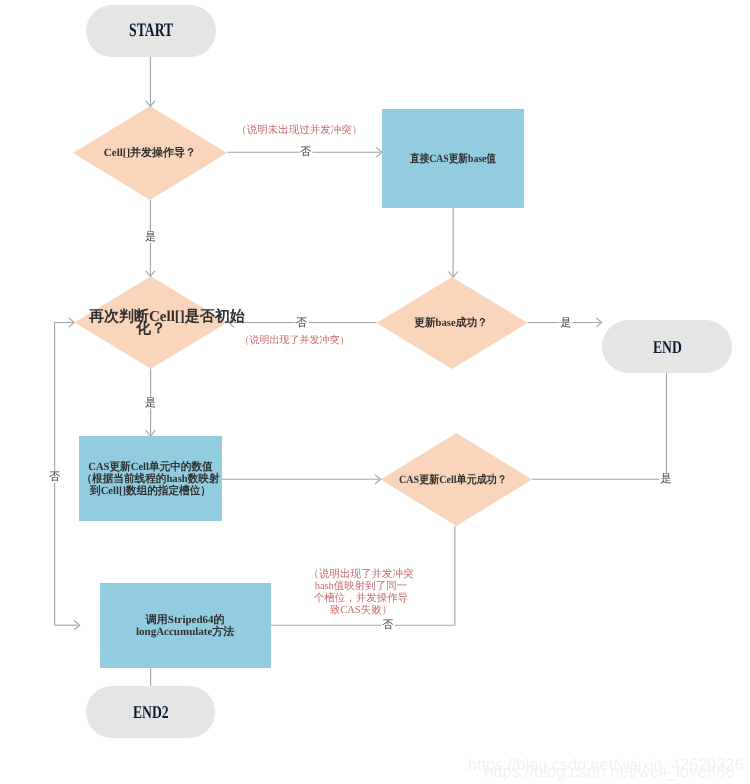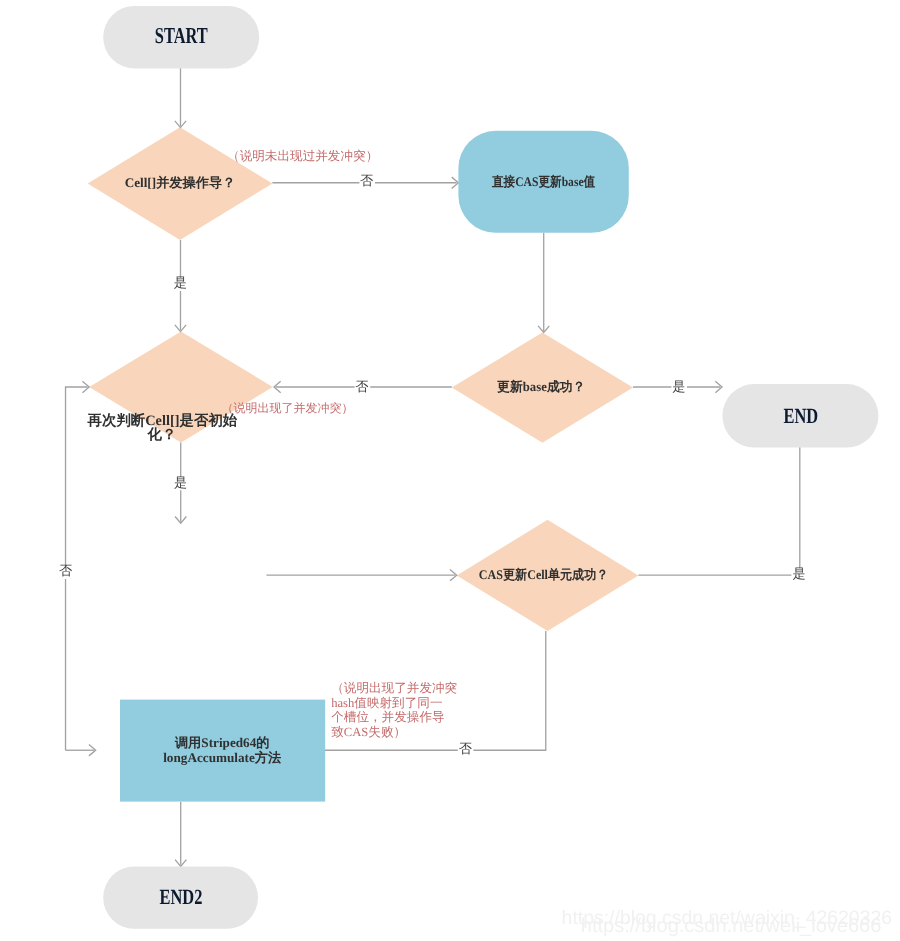--- a/index.html
+++ b/index.html
@@ -12,21 +12,21 @@
 .node{position:absolute;box-sizing:border-box;}
 .nodelabel{position:absolute;left:0;right:0;text-align:center;white-space:pre;}
 .terminal{background:#e5e5e5;border-radius:26.5px;}
 .terminal .nodelabel{color:#0c1a30;font-weight:bold;}
 .process{background:#92cddf;}
 .process .nodelabel{color:#303030;line-height:12.2px;font-size:11px;font-weight:600;}
 .dectext{position:absolute;text-align:center;white-space:pre;color:#303030;
          line-height:12.2px;font-size:11px;font-weight:600;}
 .elabel{position:absolute;color:#3d3d3d;font-size:11px;line-height:11px;
         text-align:center;background:#fff;}
-.note{position:absolute;color:#c56a6a;text-align:left;white-space:pre;
+.note{position:absolute;color:#c56a6a;text-align:center;white-space:pre;
       line-height:12.3px;font-size:10.5px;}
 .wm{position:absolute;white-space:pre;color:#f1f1f1;
     font-family:"Liberation Sans","DejaVu Sans",sans-serif;}
 </style>
 </head>
 <body>
 
 <div id="stage">
 <svg class="layer" id="shapes" viewBox="0 0 750 784">
 <path fill="#f9d6bb" d="M 150.0 106.0 L 227.0 153.0 L 150.0 200.0 L 73.0 153.0 Z"></path>
@@ -60,36 +60,41 @@
 <path stroke-linejoin="miter" d="M 68.7 317.8 L 74.3 322.5 L 68.7 327.2"></path>
 <path d="M 54.6 625.2 L 78.4 625.2"></path>
 <path stroke-linejoin="miter" d="M 74.1 620.5 L 79.7 625.2 L 74.1 629.9"></path>
 <path d="M 150.6 668.2 L 150.6 720.7"></path>
 <path stroke-linejoin="miter" d="M 145.9 716.4 L 150.6 722.0 L 155.3 716.4"></path>
 </g>
 </svg>
 <div class="node terminal" style="left:85.5px;top:4.7px;width:130.2px;height:52.0px;">
   <div class="nodelabel" style="font-size:19.0px;top:50%;transform:translateY(-50%) scaleX(0.720);">START</div>
 </div>
-<div class="node process" style="left:382.0px;top:109.0px;width:142.0px;height:85.0px;border-radius:31px;">
+<div class="node process" style="left:382.0px;top:109.0px;width:142.0px;height:99px;">
   <div class="nodelabel" style="font-size:11.0px;top:50%;transform:translateY(-50%) scaleX(0.880);">直接CAS更新base值</div>
 </div>
 <div class="node terminal" style="left:601.7px;top:296.4px;width:130.8px;height:52.3px;margin-top:24px;">
   <div class="nodelabel" style="font-size:18.0px;top:50%;transform:translateY(-50%) scaleX(0.760);">END</div>
 </div>
+<div class="node process" style="left:79.0px;top:436.0px;width:143.0px;height:85.0px;">
+  <div class="nodelabel" style="font-size:11.0px;top:50%;transform:translateY(-50%) scaleX(0.965);">CAS更新Cell单元中的数值
+（根据当前线程的hash数映射
+到Cell[]数组的指定槽位）</div>
+</div>
 <div class="node process" style="left:79.7px;top:583.0px;width:171px;height:85.2px;margin-left:20px;">
   <div class="nodelabel" style="font-size:11.0px;top:50%;transform:translateY(-50%);">调用Striped64的
 longAccumulate方法</div>
 </div>
-<div class="node terminal" style="left:85.7px;top:722.0px;width:129.7px;height:52.3px;">
+<div class="node terminal" style="left:85.7px;top:686px;width:129.7px;height:52.3px;">
   <div class="nodelabel" style="font-size:18.0px;top:50%;transform:translateY(-50%) scaleX(0.760);">END2</div>
 </div>
 <div class="dectext" style="left:80.0px;top:153.0px;width:140.0px;font-size:11.0px;transform:translateY(-50%);">Cell[]并发操作导？</div>
 <div class="dectext" style="left:380.5px;top:323.0px;width:140.0px;font-size:11.0px;transform:translateY(-50%) scaleX(0.970);">更新base成功？</div>
-<div class="dectext" style="left:73px;top:322.5px;width:124.0px;font-size:12px;transform:translateY(-50%);margin-top:33px;">再次判断Cell[]是否初始
+<div class="dectext" style="left:89px;top:322.5px;width:124.0px;font-size:15px;transform:translateY(-50%);">再次判断Cell[]是否初始
 化？</div>
 <div class="dectext" style="left:382.5px;top:479.5px;width:140.0px;font-size:11.0px;transform:translateY(-50%) scaleX(0.915);">CAS更新Cell单元成功？</div>
 <div class="elabel" style="left:305.5px;top:152.0px;transform:translate(-50%,-50%);font-size:11.0px;padding:0 1px;">否</div>
 <div class="elabel" style="left:150.4px;top:236.6px;transform:translate(-50%,-50%);font-size:11.0px;padding:0 1px;">是</div>
 <div class="elabel" style="left:565.7px;top:322.5px;transform:translate(-50%,-50%);font-size:11.0px;padding:0 1px;">是</div>
 <div class="elabel" style="left:301.5px;top:322.5px;transform:translate(-50%,-50%);font-size:11.0px;padding:0 1px;">否</div>
 <div class="elabel" style="left:150.6px;top:402.5px;transform:translate(-50%,-50%);font-size:11.0px;padding:0 1px;">是</div>
 <div class="elabel" style="left:54.6px;top:477.0px;transform:translate(-50%,-50%);font-size:11.0px;padding:0 1px;">否</div>
 <div class="elabel" style="left:666.0px;top:478.8px;transform:translate(-50%,-50%);font-size:11.0px;padding:0 1px;">是</div>
 <div class="elabel" style="left:387.7px;top:624.7px;transform:translate(-50%,-50%);font-size:11.0px;padding:0 1px;">否</div>

